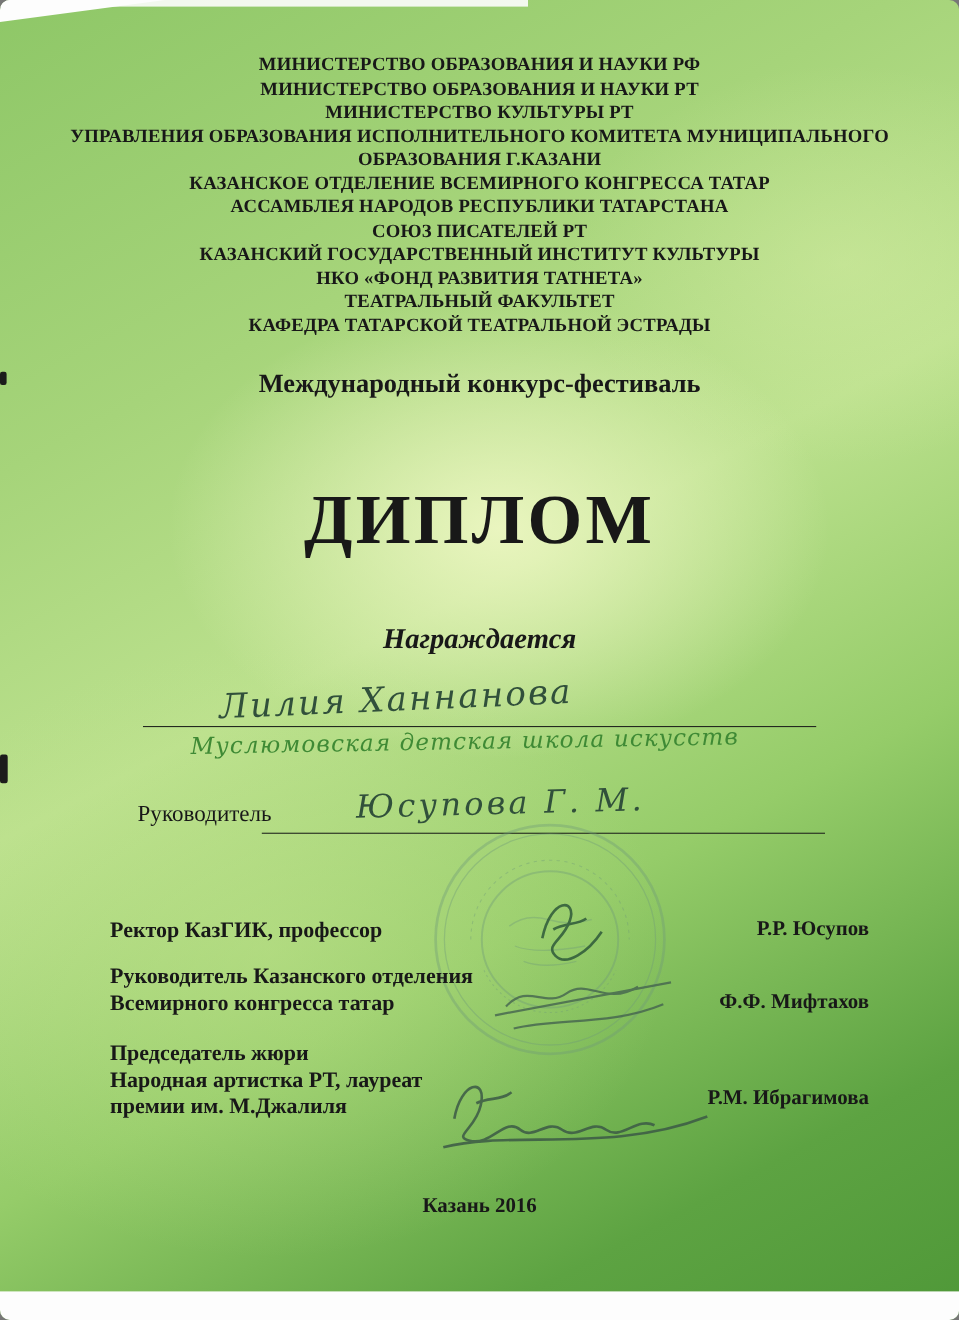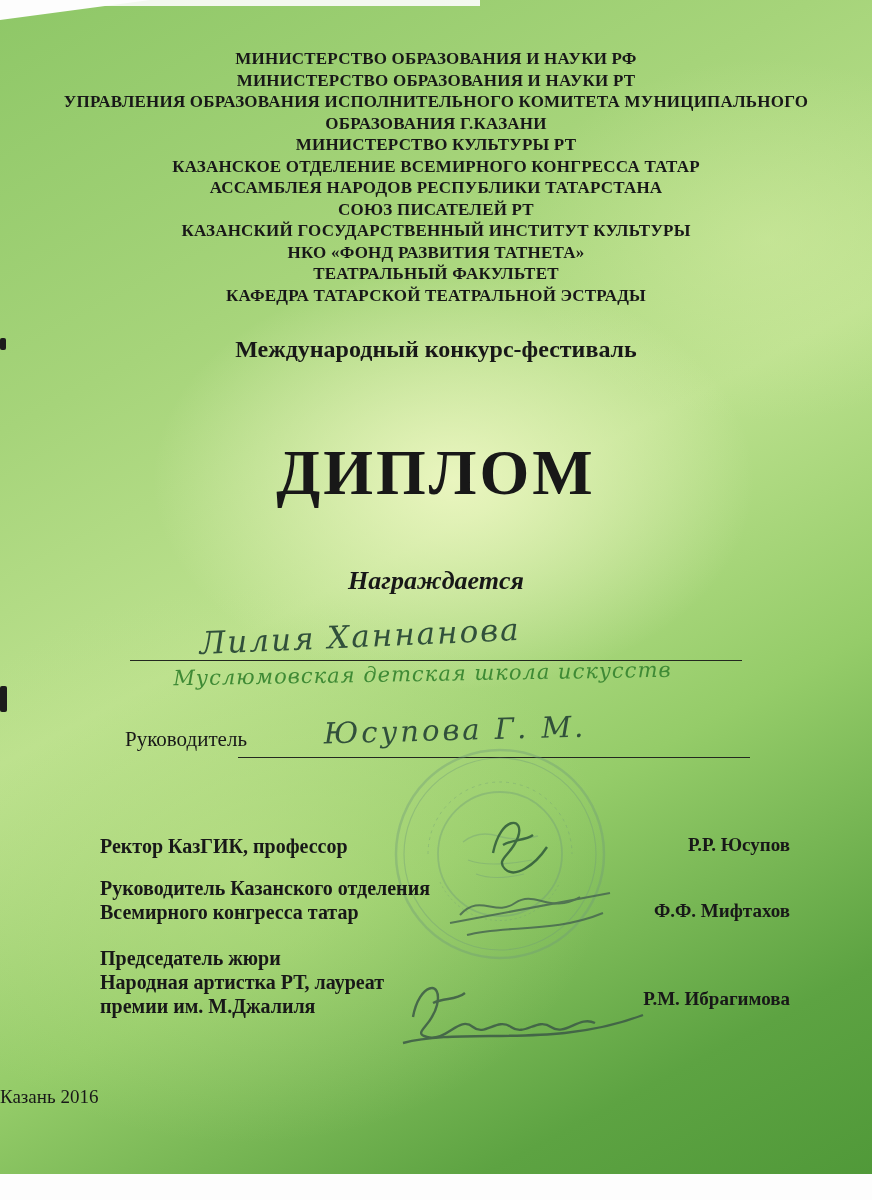--- a/index.html
+++ b/index.html
@@ -18,20 +18,21 @@
     width:872px;height:1200px;
     margin:0 auto;
     overflow:hidden;
     color:var(--ink-dark);
     font-family:"Liberation Serif", serif;
     background:
       radial-gradient(ellipse 430px 300px at 52% 40%, rgba(242,249,200,.85), rgba(242,249,200,0) 70%),
       radial-gradient(ellipse 520px 400px at 28% 72%, rgba(196,228,142,.45), rgba(196,228,142,0) 70%),
       radial-gradient(ellipse 360px 260px at 88% 20%, rgba(220,240,170,.4), rgba(220,240,170,0) 70%),
       linear-gradient(152deg, #8ec767 0%, #a6d47a 26%, #bce18e 46%, #95cc69 66%, #5da342 86%, #4f9838 100%);
+    border-radius: 9px;
   }
   
   .scan-bottom{position:absolute;left:0;right:0;bottom:0;height:26px;background:#fdfdfd;}
   .scan-topleft{position:absolute;top:0;left:0;width:150px;height:20px;background:#fdfdfd;
     clip-path:polygon(0 0,100% 0,0 100%);}
   .scan-topedge{position:absolute;top:0;left:0;width:55%;height:6px;background:rgba(253,253,253,.9);}
   .mark{position:absolute;background:#1c1c1c;border-radius:2px;}
   .mark1{left:0;top:338px;width:6px;height:12px;}
   .mark2{left:0;top:686px;width:7px;height:26px;}
   
@@ -84,39 +85,39 @@
   .signatures{position:absolute;left:375px;top:775px;width:310px;height:290px;}
   
   .sig-role{position:absolute;left:100px;font-weight:bold;font-size:20px;line-height:24px;white-space:pre-line;}
   .sig-name{position:absolute;right:82px;font-weight:bold;font-size:19px;text-align:right;}
   .role1{top:834px;} .name1{top:834px;}
   .role2{top:876px;} .name2{top:900px;}
   .role3{top:946px;} .name3{top:988px;}
   
   .footer{
     position:absolute;top:1086px;left:0;right:0;
-    font-weight:normal;font-size:19px;
+    text-align:center;font-weight:bold;font-size:19px;
   }
 </style>
 </head>
 <body>
 
 <div class="page">
 
   <div class="scan-topedge"></div>
   <div class="scan-topleft"></div>
   <div class="scan-bottom"></div>
   <div class="mark mark1"></div>
   <div class="mark mark2"></div>
 
   <div class="letterhead">
     <div>МИНИСТЕРСТВО ОБРАЗОВАНИЯ И НАУКИ РФ</div>
     <div>МИНИСТЕРСТВО ОБРАЗОВАНИЯ И НАУКИ РТ</div>
+    <div>МИНИСТЕРСТВО КУЛЬТУРЫ РТ</div>
     <div>УПРАВЛЕНИЯ ОБРАЗОВАНИЯ ИСПОЛНИТЕЛЬНОГО КОМИТЕТА МУНИЦИПАЛЬНОГО ОБРАЗОВАНИЯ Г.КАЗАНИ</div>
-    <div>МИНИСТЕРСТВО КУЛЬТУРЫ РТ</div>
     <div>КАЗАНСКОЕ ОТДЕЛЕНИЕ ВСЕМИРНОГО КОНГРЕССА ТАТАР</div>
     <div>АССАМБЛЕЯ НАРОДОВ РЕСПУБЛИКИ ТАТАРСТАНА</div>
     <div>СОЮЗ ПИСАТЕЛЕЙ РТ</div>
     <div>КАЗАНСКИЙ ГОСУДАРСТВЕННЫЙ ИНСТИТУТ КУЛЬТУРЫ</div>
     <div>НКО «ФОНД РАЗВИТИЯ ТАТНЕТА»</div>
     <div>ТЕАТРАЛЬНЫЙ ФАКУЛЬТЕТ</div>
     <div>КАФЕДРА ТАТАРСКОЙ ТЕАТРАЛЬНОЙ ЭСТРАДЫ</div>
   </div>
 
   <div class="festival">

